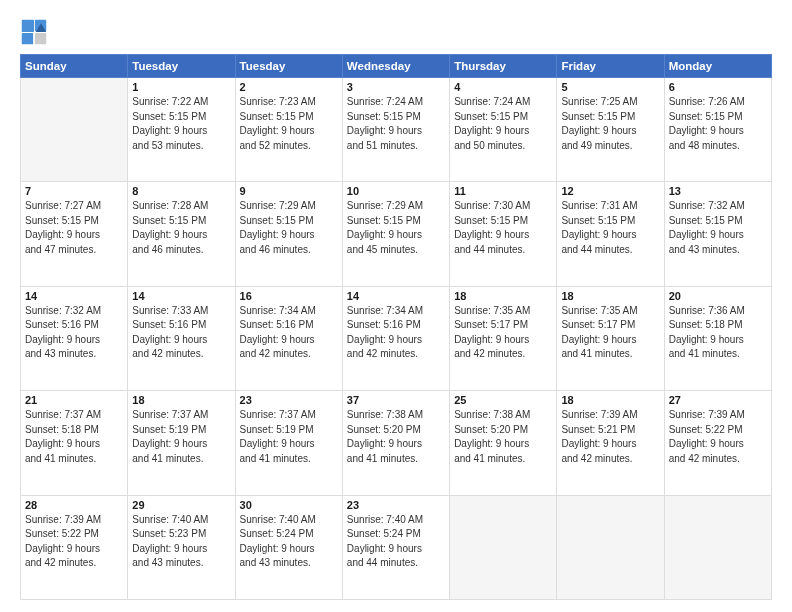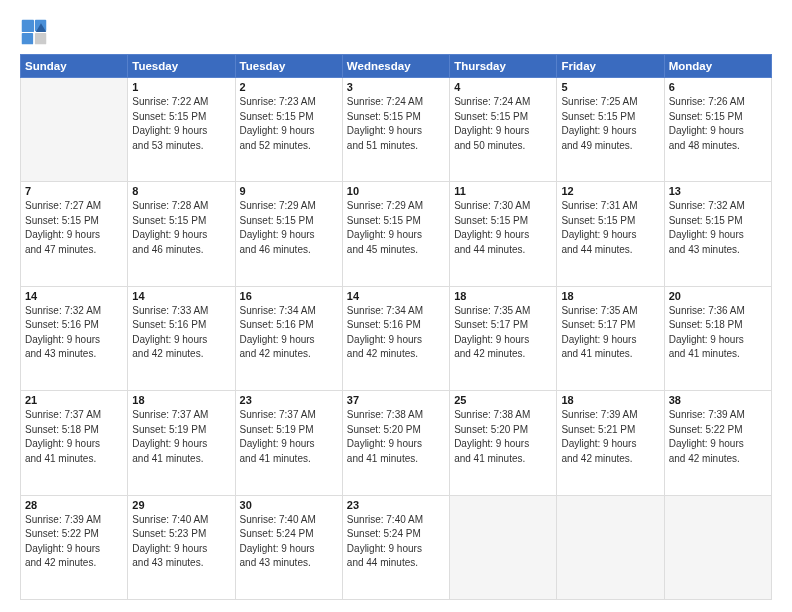--- a/index.html
+++ b/index.html
@@ -239,21 +239,21 @@
           </td>
           <td>
             <span class="day-num">25</span>
             <div class="day-info">Sunrise: 7:38 AM<br>Sunset: 5:20 PM<br>Daylight: 9 hours<br>and 41 minutes.</div>
           </td>
           <td>
             <span class="day-num">18</span>
             <div class="day-info">Sunrise: 7:39 AM<br>Sunset: 5:21 PM<br>Daylight: 9 hours<br>and 42 minutes.</div>
           </td>
           <td>
-            <span class="day-num">38</span>
+            <span class="day-num">27</span>
             <div class="day-info">Sunrise: 7:39 AM<br>Sunset: 5:22 PM<br>Daylight: 9 hours<br>and 42 minutes.</div>
           </td>
         </tr>
         <tr>
           <td>
             <span class="day-num">28</span>
             <div class="day-info">Sunrise: 7:39 AM<br>Sunset: 5:22 PM<br>Daylight: 9 hours<br>and 42 minutes.</div>
           </td>
           <td>
             <span class="day-num">29</span>

